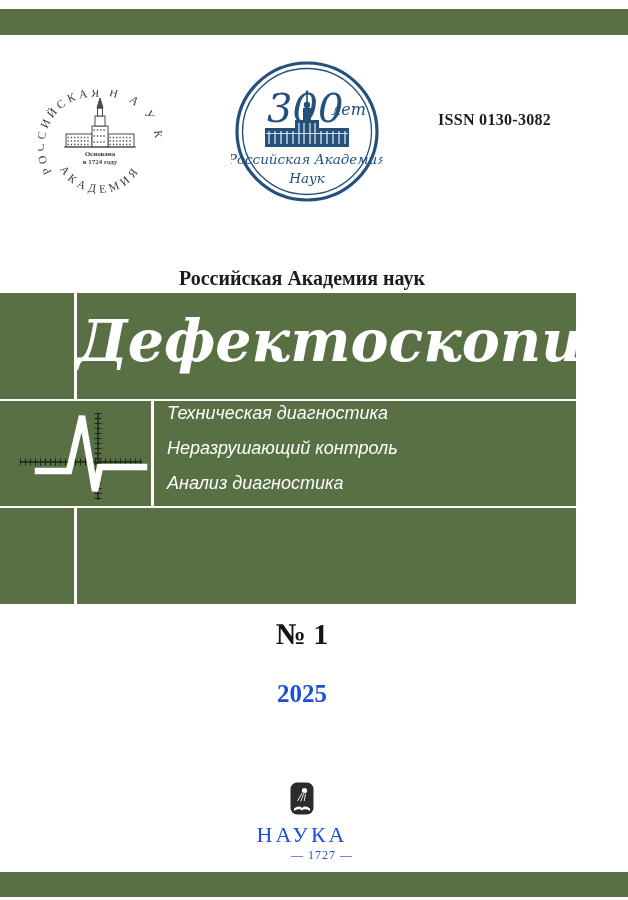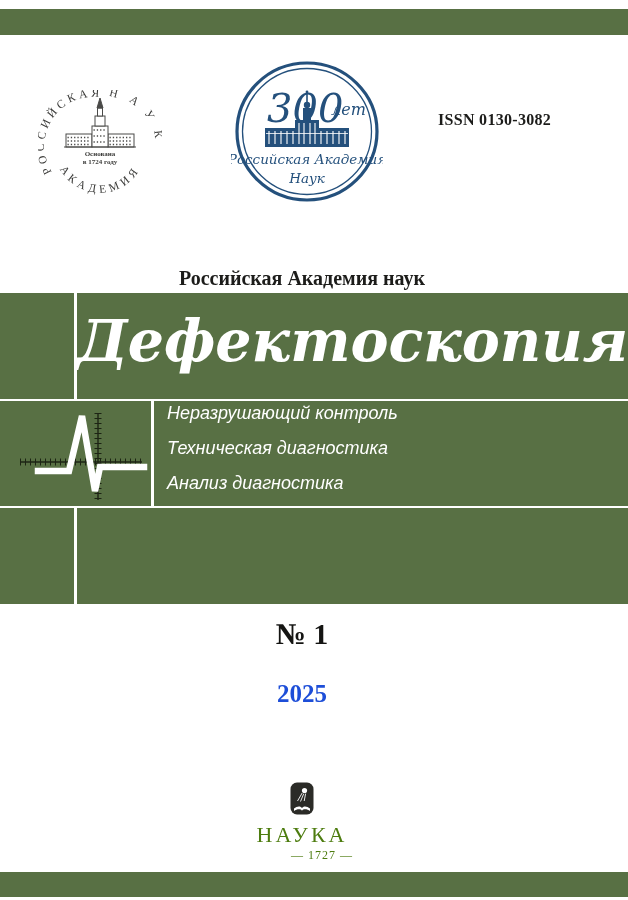--- a/index.html
+++ b/index.html
@@ -9,41 +9,41 @@
   .bar-top{top:9px;height:26px;}
   .bar-bottom{top:872px;height:25px;}
 
   .ras-seal{position:absolute;left:38px;top:90px;}
   .anniv-seal{position:absolute;left:231px;top:60px;}
   .issn{position:absolute;left:438px;top:111px;font-weight:bold;font-size:16px;
         color:#1c1c1a;font-family:"Liberation Serif",serif;letter-spacing:.3px;}
   .academy-line{position:absolute;left:0;top:243px;width:604px;text-align:center;
         font-weight:bold;font-size:20px;color:#1c1c1a;margin-top:24px;}
 
-  .banner{position:absolute;left:0;top:293px;width:628px;height:311px;background:#587044;}
+  .banner{position:absolute;left:0;top:293px;width:576px;height:311px;background:#587044;}
   .wline{position:absolute;background:#ffffff;}
   .vd1{left:74px;top:0;width:3px;height:106px;}
   .hd1{left:0;top:106px;width:628px;height:2px;}
   .vd2{left:151px;top:108px;width:3px;height:105px;}
   .hd2{left:0;top:213px;width:628px;height:2px;}
   .vd3{left:74px;top:215px;width:3px;height:96px;}
   .journal-title{position:absolute;left:77px;top:12px;width:490px;text-align:center;
         font-family:"DejaVu Serif",serif;font-style:italic;font-weight:bold;
         font-size:57px;line-height:72px;color:#ffffff;white-space:nowrap;}
   .topics{position:absolute;left:167px;top:110px;}
   .topic{height:20px;margin-bottom:15px;color:#ffffff;font-family:"Liberation Sans",sans-serif;
         font-style:italic;font-size:18px;line-height:20px;white-space:nowrap;}
   .wave{position:absolute;left:8px;top:110px;}
 
   .issue-number{position:absolute;left:0;top:617px;width:604px;text-align:center;
         font-weight:bold;font-size:30px;color:#141412;}
   .issue-year{position:absolute;left:0;top:680px;width:604px;text-align:center;
         font-weight:bold;font-size:25px;color:#1d4ed8;}
 
-  .publisher{position:absolute;left:0;top:782px;width:604px;text-align:center;color:#4d7c0f;}
+  .publisher{position:absolute;left:0;top:782px;width:604px;text-align:center;color:#1d4ed8;}
   .publisher svg{display:block;margin:0 auto;}
   .publisher-name{margin-top:9px;font-size:22px;letter-spacing:3px;line-height:22px;
         font-family:"Liberation Serif",serif;}
   .publisher-founded{margin-top:3px;font-size:12px;letter-spacing:1px;line-height:12px;margin-left:40px;}
 </style>
 </head>
 <body>
 
 <div class="page">
 
@@ -146,22 +146,22 @@
       <g stroke="#1d2414">
         <line x1="12" y1="59" x2="134" y2="59" stroke-width="1.4"></line>
         <line x1="12" y1="59" x2="134" y2="59" stroke-width="7" stroke-dasharray="1 4"></line>
         <line x1="90" y1="10" x2="90" y2="97" stroke-width="1.4"></line>
         <line x1="90" y1="10" x2="90" y2="97" stroke-width="7" stroke-dasharray="1 4"></line>
       </g>
       <polyline points="30,68 61,68 74,13 87,88 92,64 136,64" fill="none" stroke="#ffffff" stroke-width="6.5" stroke-linejoin="miter" stroke-linecap="square"></polyline>
     </svg>
 
     <div class="topics">
+      <div class="topic">Техническая диагностика</div>
       <div class="topic">Неразрушающий контроль</div>
-      <div class="topic">Техническая диагностика</div>
       <div class="topic">Анализ диагностика</div>
     </div>
   </div>
 
   <div class="issue-number">№ 1</div>
   <div class="issue-year">2025</div>
 
   <div class="publisher">
     <svg width="24" height="33" viewBox="0 0 24 33">
       <rect x="0.5" y="0.5" width="23" height="32" rx="6.5" fill="#2b2b27"></rect>

